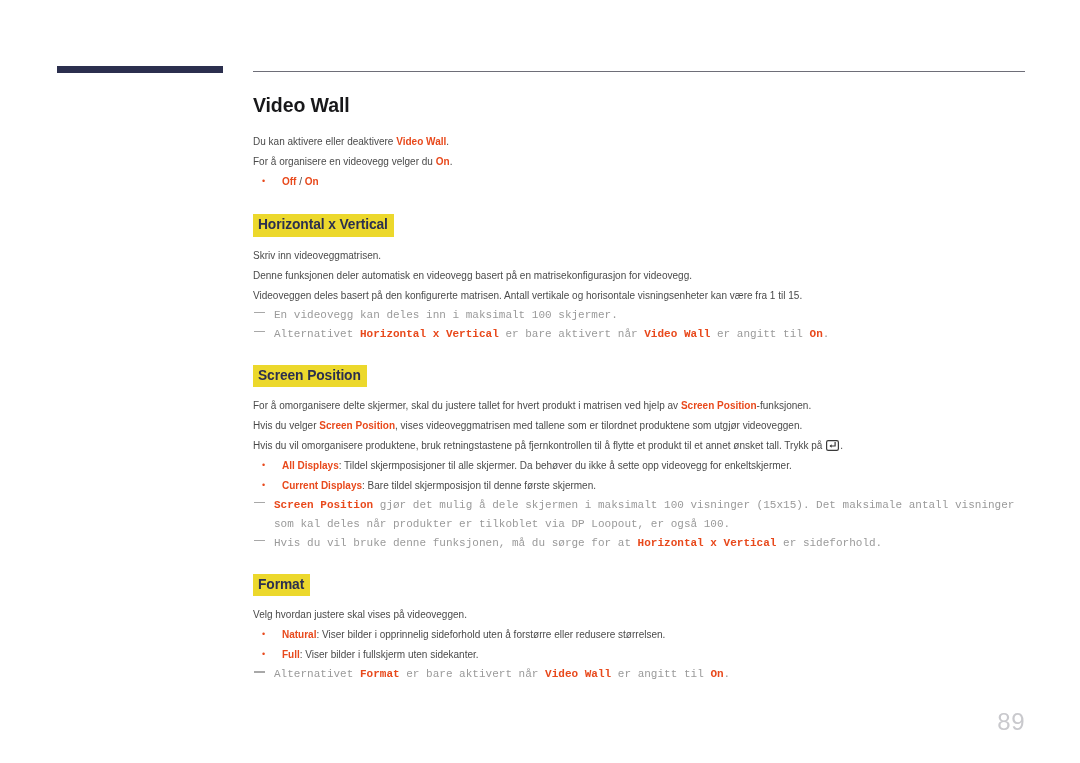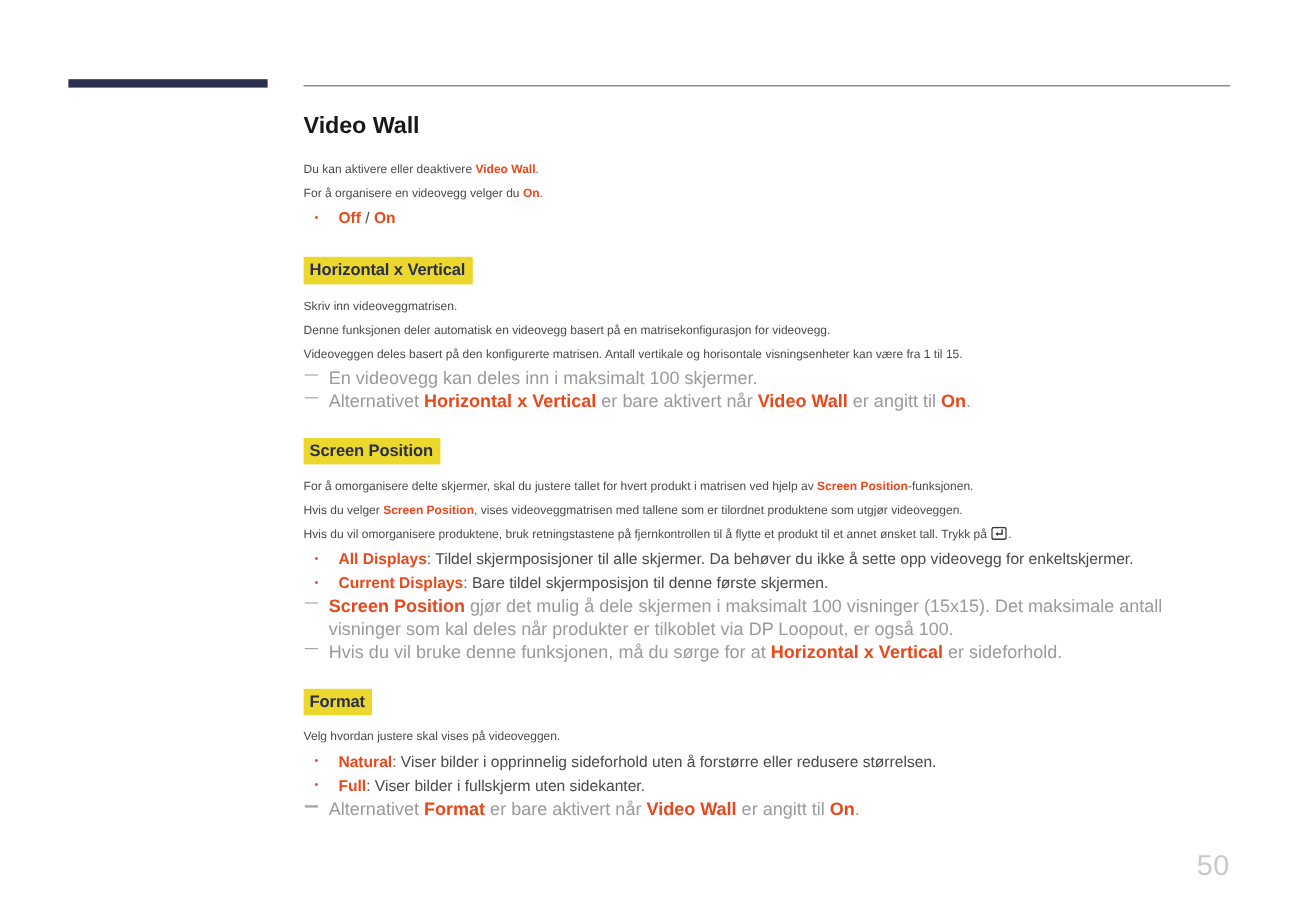--- a/index.html
+++ b/index.html
@@ -85,42 +85,43 @@
 
   
   ul.bullets {
     list-style: none;
     margin: 0;
     padding: 0;
   }
   ul.bullets li {
     position: relative;
     padding-left: 29px;
-    font-size: 13px;
+    font-size: 10px;
     line-height: 20px;
     color: #4a4a4a;
   }
   ul.bullets li::before {
     content: "\2022";
     position: absolute;
     left: 9px;
     top: -1px;
     color: #e8491c;
     font-size: 9px;
     line-height: 20px;
   }
 
   
   .note {
     position: relative;
     padding-left: 21px;
-    font-size: 15px;
+    font-size: 11px;
     line-height: 19px;
     color: #9a9a9a;
     letter-spacing: 0.01px;
+    font-family: Liberation Mono, monospace;
   }
   .note::before {
     content: "";
     position: absolute;
     left: 1px;
     top: 6px;
     width: 11px;
     height: 1.6px;
     background: #a8a8a8;
   }
@@ -198,13 +199,13 @@
         <p class="body"><span>Velg hvordan justere skal vises på videoveggen.</span></p>
         <ul class="bullets">
           <li><span class="kw">Natural</span><span>: Viser bilder i opprinnelig sideforhold uten å forstørre eller redusere størrelsen.</span></li>
           <li><span class="kw">Full</span><span>: Viser bilder i fullskjerm uten sidekanter.</span></li>
         </ul>
         <div class="note"><span>Alternativet </span><span class="kw">Format</span><span> er bare aktivert når </span><span class="kw">Video Wall</span><span> er angitt til </span><span class="kw">On</span><span>.</span></div>
       </section>
     </div>
 </div>
 
-<div class="page-number">50</div>
+<div class="page-number">89</div>
 
 </body></html>

